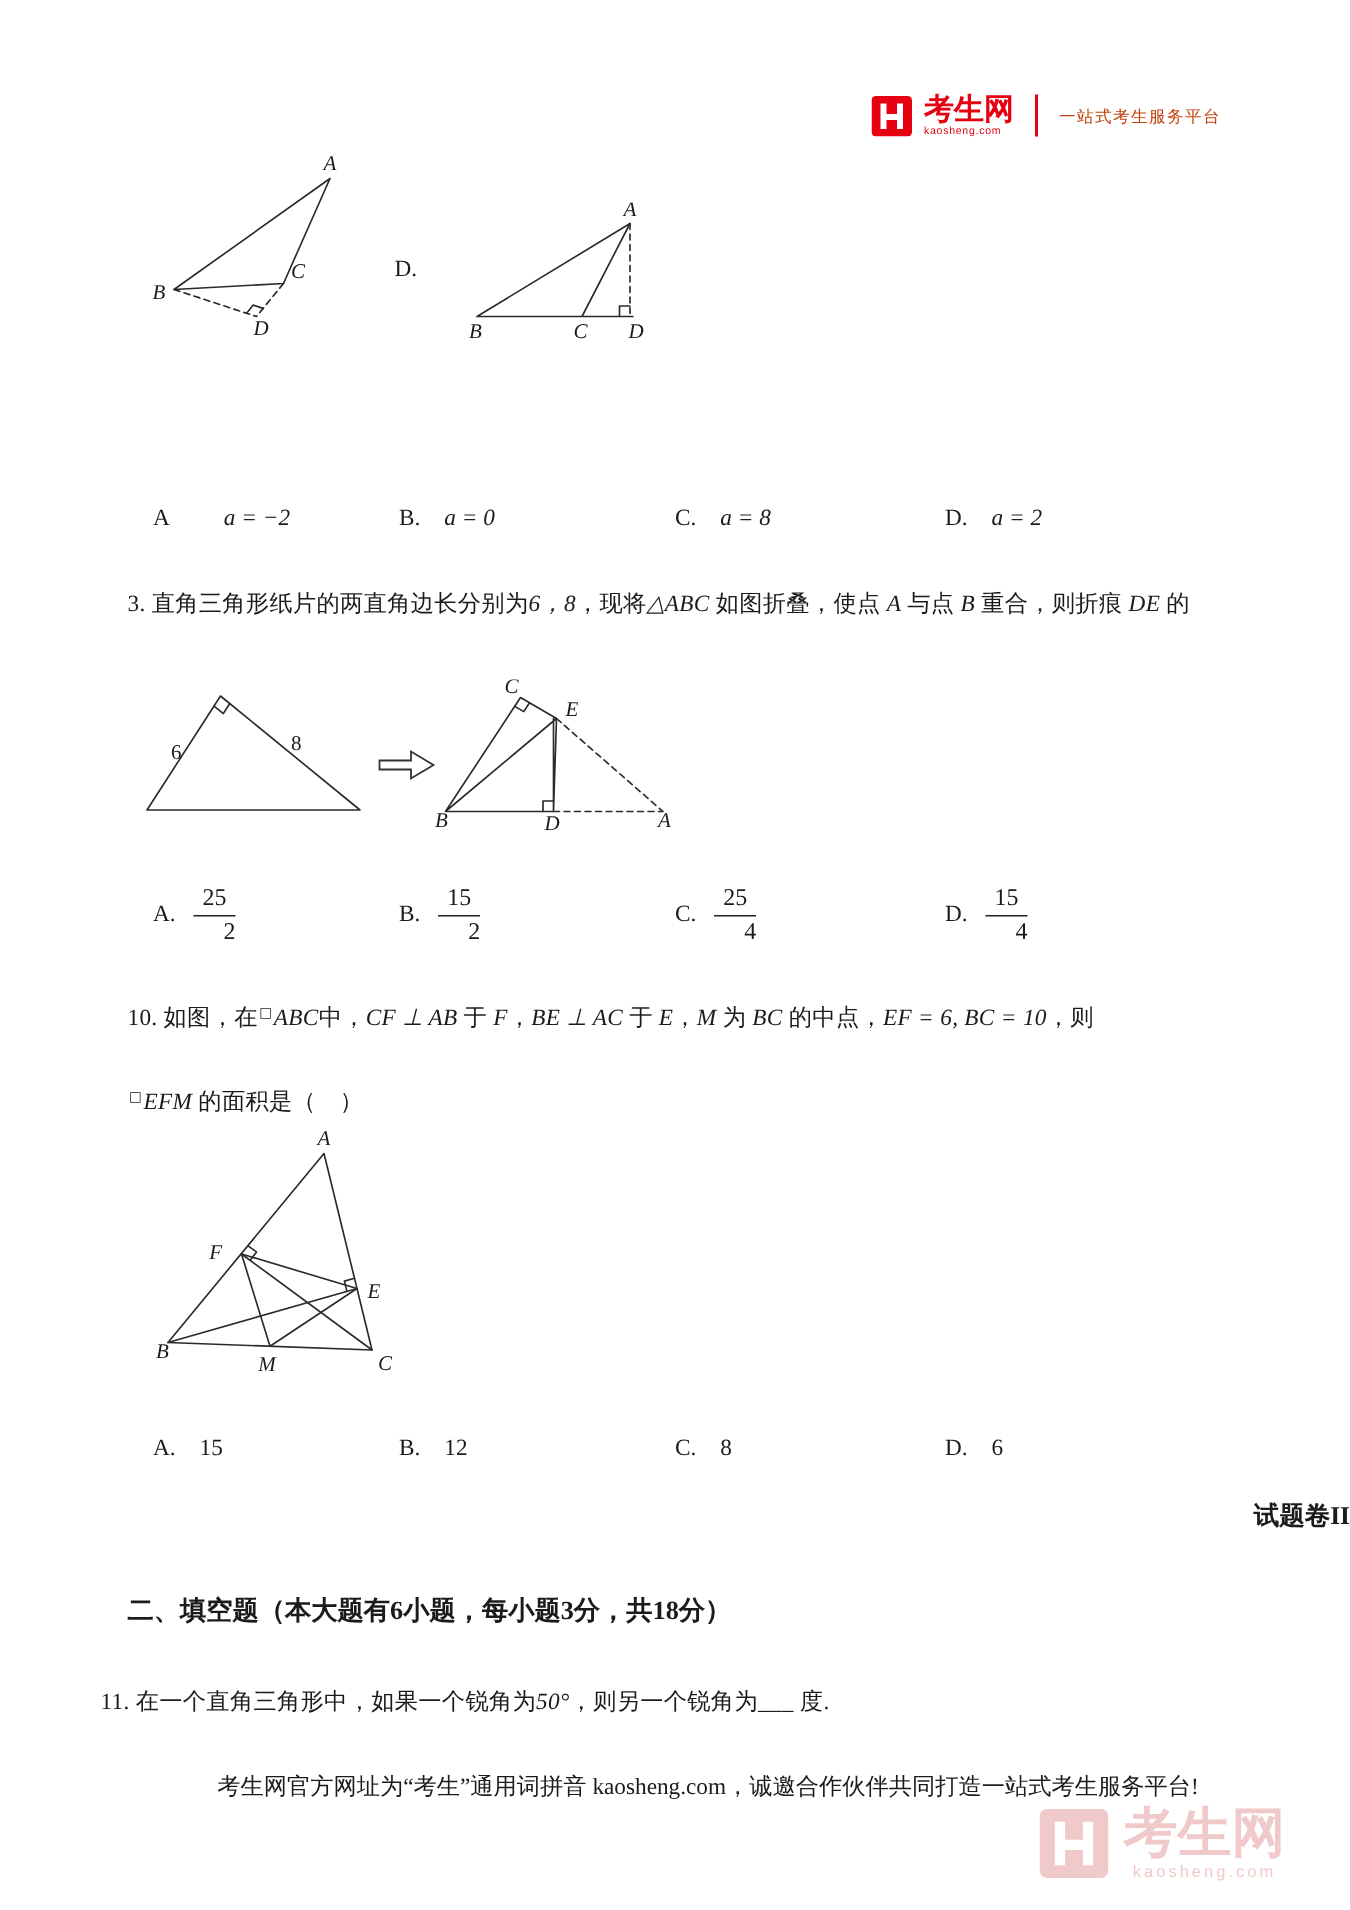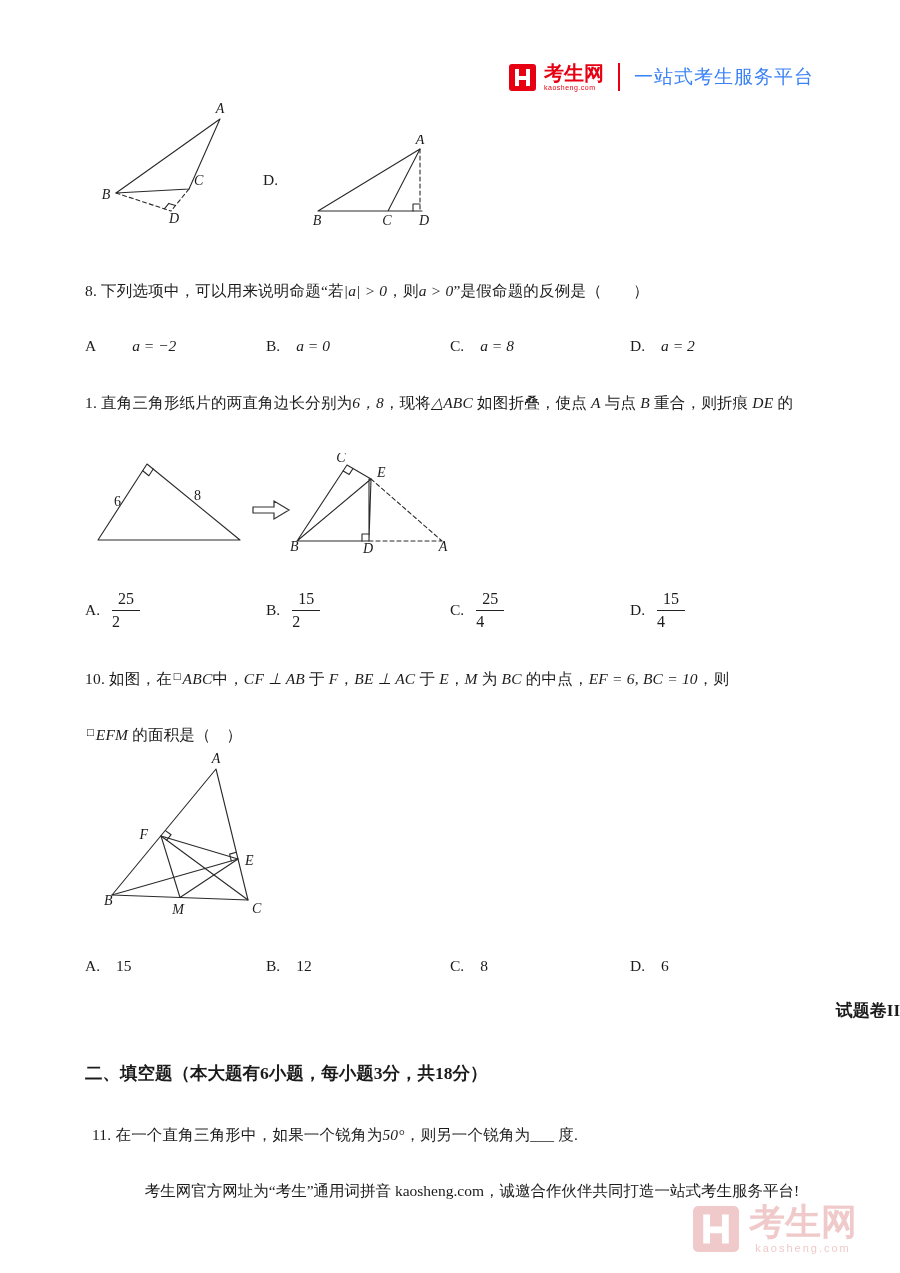--- a/index.html
+++ b/index.html
@@ -7,35 +7,35 @@
   body { font-family:"Liberation Serif","DejaVu Serif",serif; color:#1b1b1b; }
   .page { position:relative; width:900px; height:1273px; margin:1px auto; background:#fff; overflow:hidden; }
   .abs { position:absolute; }
   .qline { font-size:15.5px; line-height:1.5; letter-spacing:0.2px; width:760px; }
   .math { font-style:italic; font-family:"Liberation Serif",serif; }
   .supbox { font-size:9px; vertical-align:5px; font-family:"DejaVu Sans",sans-serif; margin:0 1px; }
   .optrow { position:absolute; left:0; width:900px; height:42px; }
   .opt { position:absolute; font-size:15.5px; top:0; }
   .opt .val { margin-left:16px; }
   .optrow .opt.first .val { margin-left:36px; }
-  .col-a { left:85px; } .col-b { left:266px; } .col-c { left:450px; } .col-d { left:630px; }
+  .col-a { left:102px; } .col-b { left:266px; } .col-c { left:450px; } .col-d { left:630px; }
   .fracopt { display:flex; align-items:center; height:50px; }
-  .frac { display:inline-flex; flex-direction:column; align-items:flex-start; margin-left:12px; font-size:16px; line-height:1.25; }
+  .frac { display:inline-flex; flex-direction:column; align-items:flex-end; margin-left:12px; font-size:16px; line-height:1.25; }
   .frac .num { padding:0 6px 1px 6px; border-bottom:1.3px solid #222; }
   .frac .den { padding-top:1px; }
   svg text { font-family:"Liberation Serif",serif; font-style:italic; font-size:14px; fill:#1b1b1b; }
   svg text.upright { font-style:normal; }
   .fig-stroke { fill:none; stroke:#2a2a2a; stroke-width:1.1; stroke-linejoin:round; stroke-linecap:round; }
   .fig-dash { stroke-dasharray:4 3; }
   
   .logo { display:flex; align-items:center; gap:8px; }
   .logo-brand { color:#e60012; font-size:20px; font-weight:bold; font-family:"Liberation Sans",sans-serif; line-height:1.05; }
   .logo-domain { color:#e60012; font-size:7px; font-family:"Liberation Sans",sans-serif; letter-spacing:0.5px; }
   .logo-divider { width:2px; height:28px; background:#e60012; margin:0 6px; }
-  .logo-tagline { color:#3b82f6; font-size:19px; font-family:"Liberation Sans",sans-serif; letter-spacing:1px; }
+  .logo-tagline { color:#c2410c; font-size:11px; font-family:"Liberation Sans",sans-serif; letter-spacing:1px; }
   
   .center-title { width:100%; text-align:right; font-weight:bold; font-size:17px; }
   .sub-header { font-weight:bold; font-size:17.5px; }
   .footer-line { width:100%; text-align:center; font-size:15.5px;padding-left:44px; }
   
   .watermark { display:flex; align-items:center; gap:10px; }
   .wm-text { display:flex; flex-direction:column; align-items:center; }
   .wm-brand { color:#f0caca; font-size:36px; font-weight:bold; font-family:"Liberation Sans",sans-serif; line-height:1.0; }
   .wm-domain { color:#f0caca; font-size:11px; font-family:"Liberation Sans",sans-serif; letter-spacing:2px; margin-top:2px; }
 </style>
@@ -72,30 +72,29 @@
   <svg class="abs" style="left:310px; top:134px;" width="148" height="95" viewBox="0 0 148 95">
     <path class="fig-stroke" d="M8 76 L112 76 M8 76 L110 14 L78 76"></path>
     <path class="fig-stroke fig-dash" d="M110 14 L110 76"></path>
     <path class="fig-stroke" d="M103 76 L103 69 L110 69"></path>
     <text x="110" y="9" text-anchor="middle">A</text>
     <text x="7" y="90" text-anchor="middle">B</text>
     <text x="77" y="90" text-anchor="middle">C</text>
     <text x="114" y="90" text-anchor="middle">D</text>
   </svg>
 
-  <div class="abs qline" style="left:85px; top:278px;"><span>8. 下列选项中，可以用来说明命题“若</span><span class="math">|a| &gt; 0</span><span>，则</span><span class="math">a &gt; 0</span><span>”是假命题的反例是（　　）</span></div>
 
   <div class="optrow" style="top:336px;">
     <span class="opt col-a first"><span>A</span><span class="math val">a = −2</span></span>
     <span class="opt col-b"><span>B.</span><span class="math val">a = 0</span></span>
     <span class="opt col-c"><span>C.</span><span class="math val">a = 8</span></span>
     <span class="opt col-d"><span>D.</span><span class="math val">a = 2</span></span>
   </div>
 
-  <div class="abs qline" style="left:85px; top:390px;"><span>1. 直角三角形纸片的两直角边长分别为</span><span class="math">6，8</span><span>，现将</span><span class="math">△ABC</span><span> 如图折叠，使点 </span><span class="math">A</span><span> 与点 </span><span class="math">B</span><span> 重合，则折痕 </span><span class="math">DE</span><span> 的</span></div>
+  <div class="abs qline" style="left:85px; top:390px;"><span>3. 直角三角形纸片的两直角边长分别为</span><span class="math">6，8</span><span>，现将</span><span class="math">△ABC</span><span> 如图折叠，使点 </span><span class="math">A</span><span> 与点 </span><span class="math">B</span><span> 重合，则折痕 </span><span class="math">DE</span><span> 的</span></div>
 
   <svg class="abs" style="left:92px; top:455px;" width="152" height="95" viewBox="0 0 152 95">
     <path class="fig-stroke" d="M55 8 L6 84 L148 84 Z"></path>
     <path class="fig-stroke" d="M50.7 14.7 L56.9 19.7 L61.2 13"></path>
     <text class="upright" x="22" y="50">6</text>
     <text class="upright" x="102" y="44">8</text>
   </svg>
 
   <svg class="abs" style="left:250px; top:497px;" width="42" height="24" viewBox="0 0 42 24">
     <polygon points="3,9 24,9 24,3 39,12 24,21 24,15 3,15" fill="#ffffff" stroke="#333333" stroke-width="1.2"></polygon>
@@ -164,21 +163,21 @@
   <div class="optrow" style="top:956px;">
     <span class="opt col-a"><span>A.</span><span class="val upright">15</span></span>
     <span class="opt col-b"><span>B.</span><span class="val upright">12</span></span>
     <span class="opt col-c"><span>C.</span><span class="val upright">8</span></span>
     <span class="opt col-d"><span>D.</span><span class="val upright">6</span></span>
   </div>
 
   <div class="abs center-title" style="top:998px;">试题卷II</div>
   <div class="abs sub-header" style="left:85px; top:1060px;text-align:center;">二、填空题（本大题有6小题，每小题3分，共18分）</div>
 
-  <div class="abs qline" style="left:92px; top:1122px;"><span>11. 在一个直角三角形中，如果一个锐角为</span><span class="math">50°</span><span>，则另一个锐角为</span><span>___</span><span> 度.</span></div>
+  <div class="abs qline" style="left:67px; top:1122px;"><span>11. 在一个直角三角形中，如果一个锐角为</span><span class="math">50°</span><span>，则另一个锐角为</span><span>___</span><span> 度.</span></div>
 
   <div class="abs footer-line" style="top:1180px;">考生网官方网址为“考生”通用词拼音 kaosheng.com，诚邀合作伙伴共同打造一站式考生服务平台!</div>
 
   <div class="abs watermark" style="left:693px; top:1203px;">
     <svg width="46" height="46" viewBox="0 0 27 27">
       <rect width="27" height="27" rx="3" fill="#f0caca"></rect>
       <path d="M6 5h4v7h7V5h4v17h-4v-6h-7v6H6z" fill="#ffffff"></path>
     </svg>
     <div class="wm-text">
       <div class="wm-brand">考生网</div>

